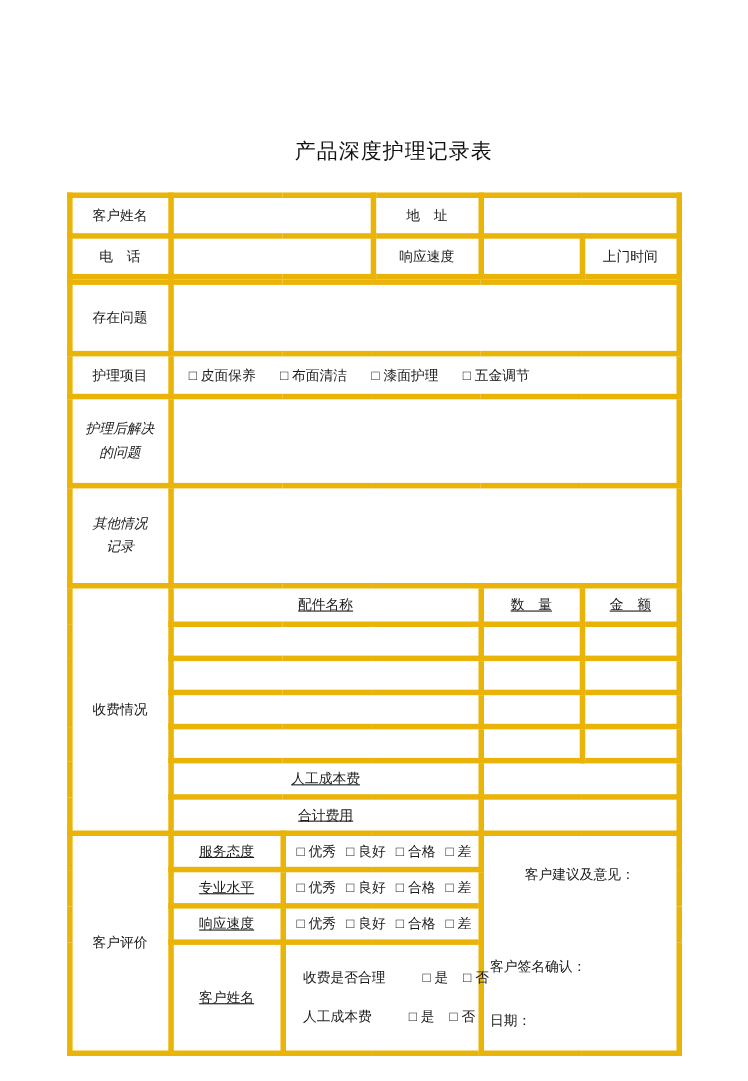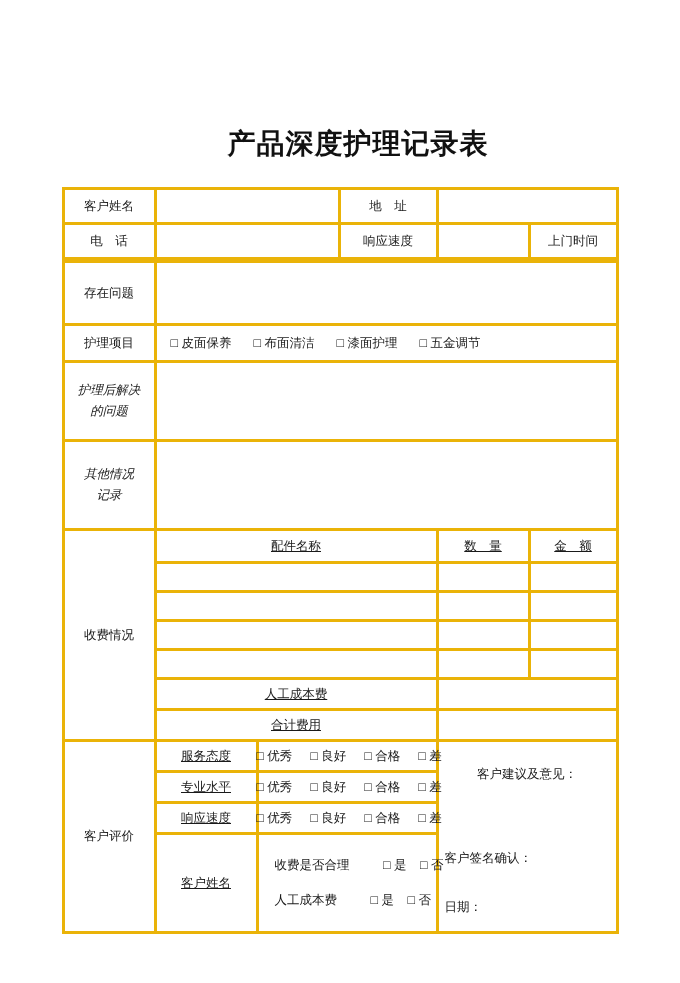--- a/index.html
+++ b/index.html
@@ -16,36 +16,36 @@
   }
   .page {
     position: relative;
     width: 680px;
     height: 983px;
     background: #ffffff;
     box-sizing: border-box;
   }
   .title {
     text-align: center;
-    font-size: 28px;
-    font-weight: bold;
+    font-size: 19px;
+    font-weight: normal;
     letter-spacing: 1px;
     padding-top: 125px;
     padding-bottom: 0;
     color: #111;
     padding-left: 36px;
   }
   table.form {
     border-collapse: collapse;
     margin: 24px auto 0 auto;
     width: 554px;
     table-layout: fixed;
   }
   table.form td {
-    border: 3px solid #eab308;
+    border: 5px solid #eab308;
     font-size: 12.5px;
     color: #1a1a1a;
     padding: 0 6px;
     vertical-align: middle;
   }
   .c {
     text-align: center;
     text-decoration: underline;
   }
   .lbl {
@@ -63,23 +63,23 @@
     display: flex;
     gap: 22px;
     align-items: center;
     padding-left: 8px;
   }
   .opt {
     white-space: nowrap;
   }
   .rating-opts {
     display: flex;
-    gap: 18px;
+    gap: 0;
     align-items: center;
-    justify-content: center;
+    justify-content: space-between;
     padding-left: 4px;
     white-space: nowrap;
   }
   .other-eval-line {
     padding: 9px 0 9px 10px;
     white-space: nowrap;
   }
   .yn {
     margin-left: 30px;
   }

